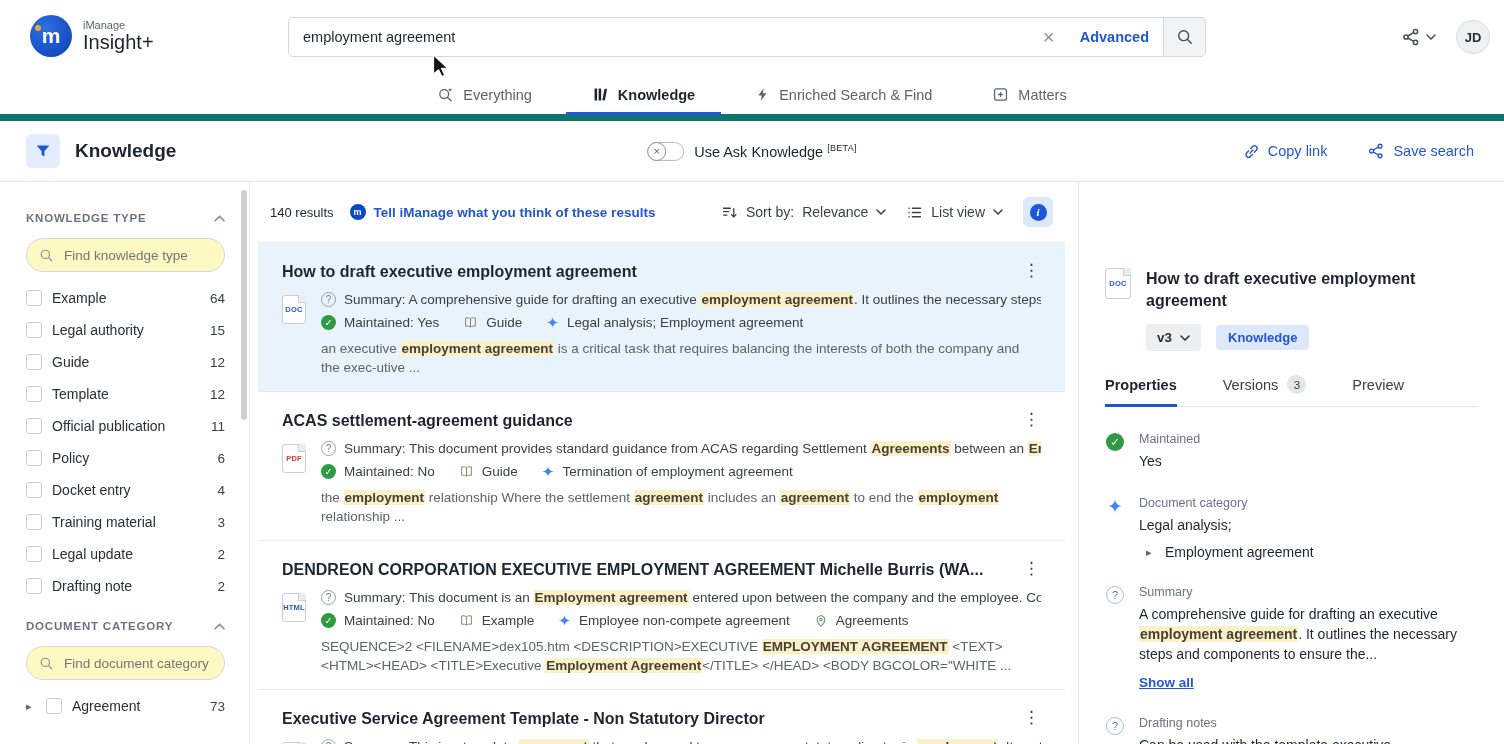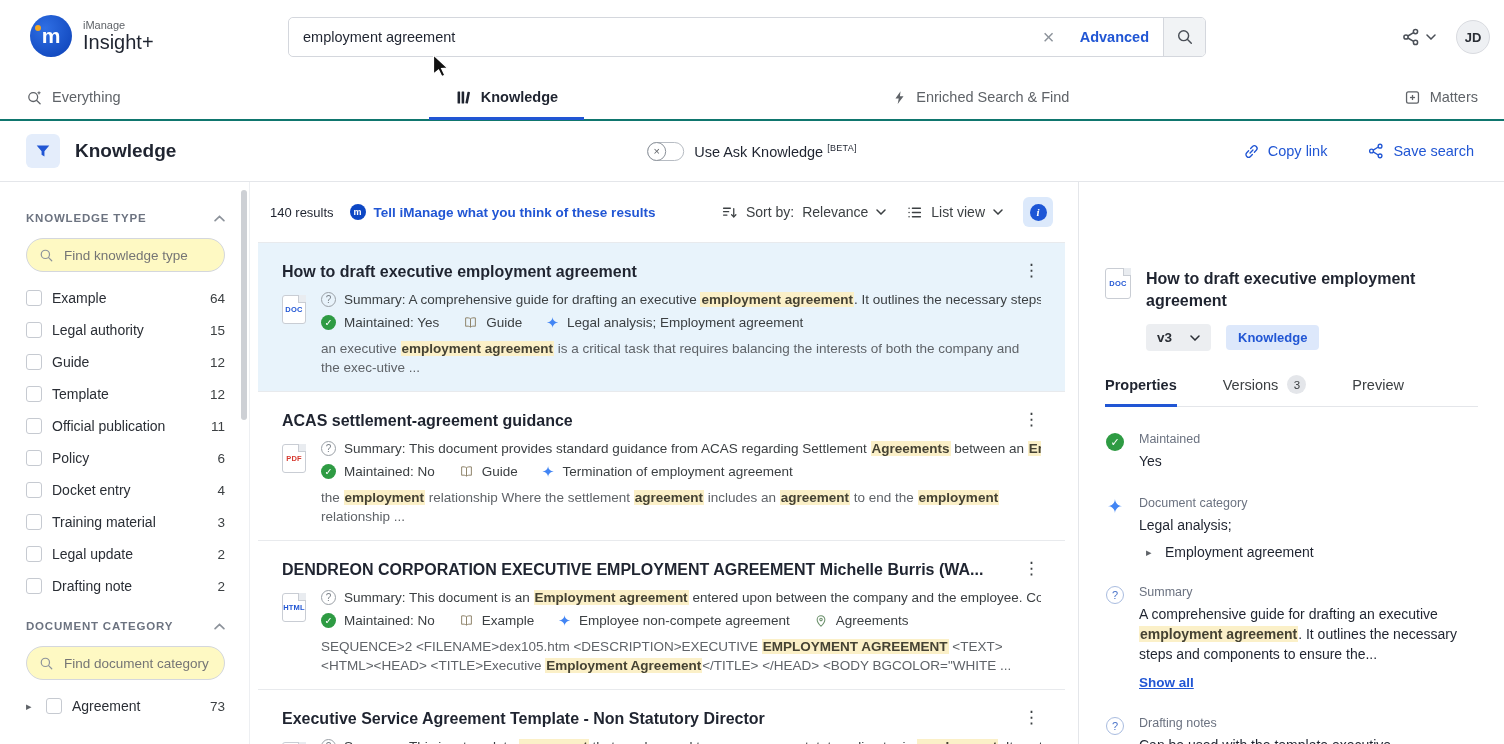--- a/index.html
+++ b/index.html
@@ -16,21 +16,21 @@
   .searchwrap { position:absolute; left:288px; top:17px; width:918px; height:40px; display:flex; border:1px solid #d4d7dd; border-radius:5px; background:#fff; }
   .search-input { flex:1; border:none; outline:none; padding:0 14px; font-size:14.5px; color:#1f2430; font-family:inherit; border-radius:5px 0 0 5px; min-width:0; }
   .clear-x { width:34px; display:flex; align-items:center; justify-content:center; color:#8d939b; font-size:20px; cursor:pointer; }
   .advanced { display:flex; align-items:center; padding:0 14px; color:#2156d4; font-weight:600; font-size:14.5px; cursor:pointer; }
   .search-btn { width:42px; border:none; border-left:1px solid #d4d7dd; background:#f1f3f5; border-radius:0 4px 4px 0; display:flex; align-items:center; justify-content:center; cursor:pointer; color:#4a4f57; }
   .top-right { position:absolute; right:14px; top:20px; display:flex; align-items:center; gap:20px; }
   .share-group { display:flex; align-items:center; gap:5px; color:#4a4f57; cursor:pointer; }
   .avatar { width:34px; height:34px; border-radius:50%; background:#eef0f3; border:1px solid #d9dbe0; display:flex; align-items:center; justify-content:center; font-size:13px; font-weight:700; color:#2a2e35; cursor:pointer; }
 
   
-  .tabs { height:46px; display:flex; justify-content:space-between; gap:8px; border-bottom:2px solid #0f766e; }
+  .tabs { height:46px; display:flex; justify-content:center; gap:8px; border-bottom:7px solid #0f766e; }
   .tab { display:flex; align-items:center; gap:9px; padding:0 26px; font-size:14.5px; color:#5f6368; position:relative; cursor:pointer; }
   .tab.active { color:#1f2430; font-weight:700; }
   .tab.active::after { content:''; position:absolute; left:0; right:0; bottom:-1px; height:3px; background:#2156d4; }
 
   
   .subheader { height:61px; position:relative; border-bottom:1px solid #e4e6ea; display:flex; align-items:center; background:#fff; }
   .funnel-box { width:34px; height:34px; border-radius:6px; background:#e4edfb; display:flex; align-items:center; justify-content:center; margin-left:26px; cursor:pointer; }
   .page-title { font-size:19px; font-weight:700; margin-left:15px; }
   .ask { position:absolute; left:50%; transform:translateX(-50%); display:flex; align-items:center; gap:10px; }
   .toggle { width:37px; height:19px; border:1px solid #b7bcc3; border-radius:10px; background:#fff; position:relative; cursor:pointer; flex:none; }
@@ -89,21 +89,21 @@
   .sparkle { color:#4285f4; font-size:15px; line-height:15px; }
   .snippet { margin-top:9px; font-size:13.5px; color:#5f6368; line-height:19px; }
   .hl { background:#fbf0c8; font-weight:700; color:#454233; padding:0 1px; }
 
   
   .details { width:426px; flex:none; border-left:1px solid #e4e6ea; padding:86px 26px 0; overflow:hidden; }
   .d-head { display:flex; gap:15px; }
   .d-ficon { margin-top:0; width:26px; height:31px; }
   .d-title { font-size:16px; font-weight:700; line-height:22px; cursor:default; }
   .d-verrow { display:flex; align-items:center; gap:15px; margin:12px 0 0 41px; }
-  .vsel { height:27px; background:#eceef1; border:none; border-radius:4px; display:flex; align-items:center; gap:18px; padding:0 11px; font-size:13.5px; font-weight:600; color:#2a2e35; cursor:pointer; }
+  .vsel { height:27px; background:#eceef1; border:none; border-radius:4px; display:flex; align-items:center; gap:8px; padding:0 11px; font-size:13.5px; font-weight:600; color:#2a2e35; cursor:pointer; }
   .kbadge { height:25px; background:#dde8fb; color:#2156d4; border-radius:4px; display:flex; align-items:center; padding:0 12px; font-size:13px; font-weight:600; }
   .d-tabs { display:flex; margin-top:24px; border-bottom:1px solid #e4e6ea; }
   .d-tab { padding-bottom:12px; margin-right:46px; font-size:14.5px; color:#3c4043; position:relative; display:flex; align-items:center; gap:9px; cursor:pointer; }
   .d-tab.active { font-weight:700; color:#1f2430; }
   .d-tab.active::after { content:''; position:absolute; left:0; right:0; bottom:-1px; height:3px; background:#2156d4; }
   .vcount { width:19px; height:19px; border-radius:50%; background:#e4e6ea; color:#3c4043; font-size:11.5px; font-weight:400; display:flex; align-items:center; justify-content:center; }
   .prop { display:flex; gap:14px; margin-top:25px; }
   .prop-icon { width:20px; flex:none; display:flex; justify-content:center; padding-top:1px; }
   .gcheck.big { width:18px; height:18px; font-size:11px; }
   .qicon.big { width:18px; height:18px; font-size:11px; border-color:#a9bce0; color:#4b74c9; }

